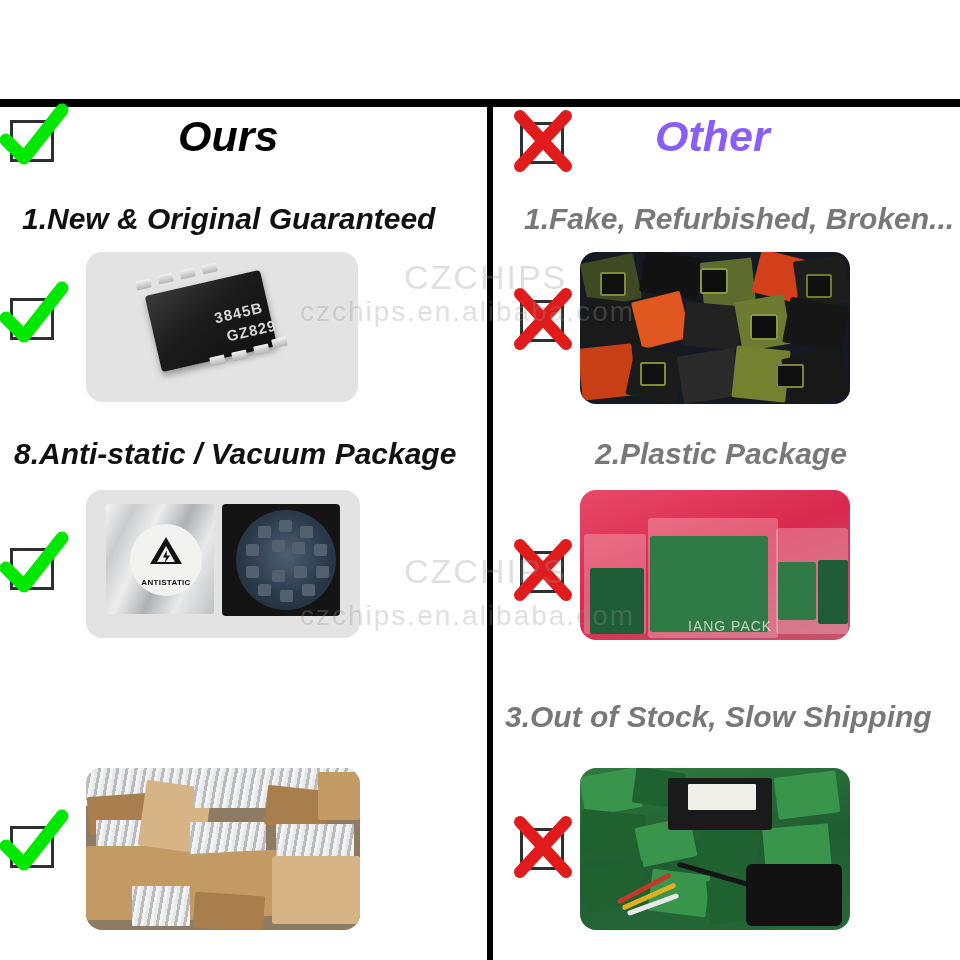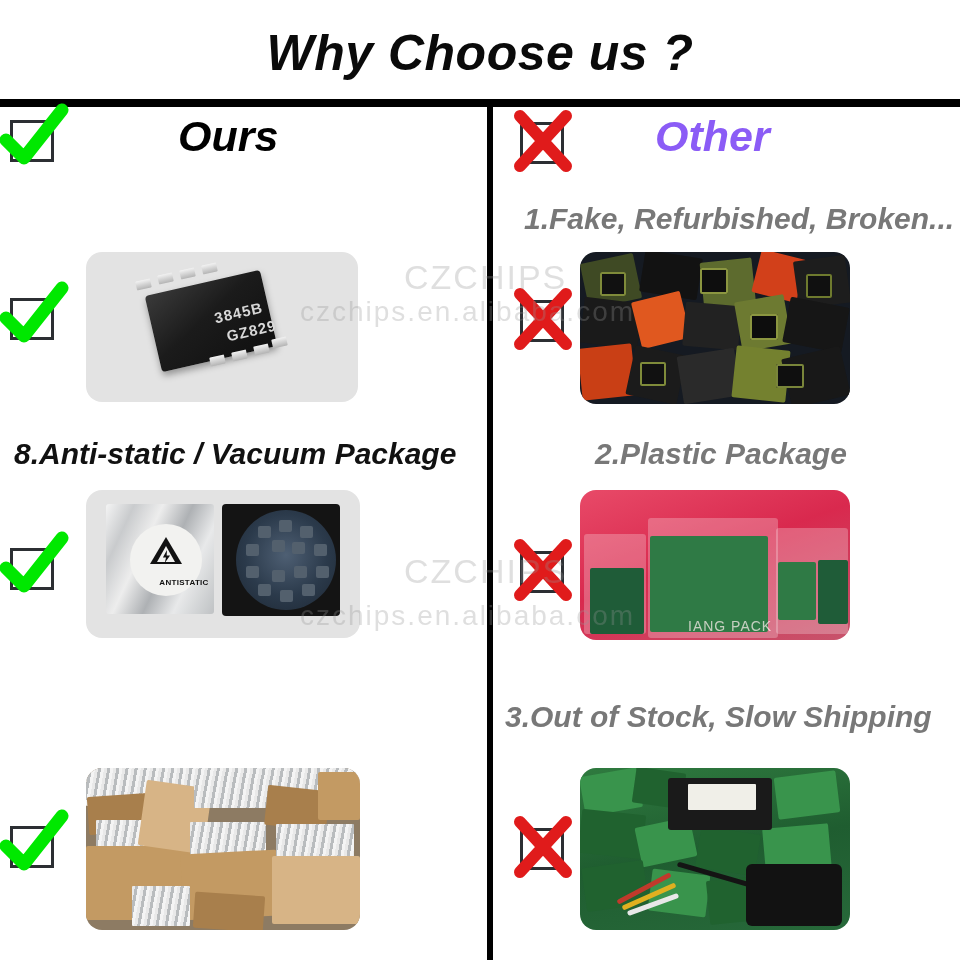--- a/index.html
+++ b/index.html
@@ -177,21 +177,21 @@
   }
   .esd-bolt {
     position: absolute;
     left: 76px; top: 60px;
     width: 9px; height: 13px;
     background: #111;
     clip-path: polygon(55% 0,10% 58%,45% 58%,30% 100%,90% 42%,52% 42%);
   }
   .esd-text {
     position: absolute;
-    left: 62px; top: 88px;
+    left: 44px; top: 88px;
     width: 72px;
     text-align: center;
     font-size: 8px;
     font-weight: bold;
     color: #111;
     letter-spacing: .3px;
   }
   .tray {
     position: absolute;
     left: 136px; top: 14px;
@@ -252,41 +252,41 @@
     white-space: nowrap;
     pointer-events: none;
   }
   .wm.small { font-size: 28px; }
 </style>
 </head>
 <body>
 
 <div id="page">
 
-  <div class="title">Why Choose us ?</div>
 
   <div class="hrule"></div>
   <div class="vrule"></div>
 
   <div class="mark-box" style="left:6px; top:112px;">
     <div class="box"></div>
     <svg viewBox="0 0 66 66">
       <path d="M6 34 L24 52 L62 4" fill="none" stroke="#00e800" stroke-width="13" stroke-linecap="round" stroke-linejoin="round"></path>
     </svg>
   </div>
   <div class="col-head ours">Ours</div>
 
   <div class="mark-box" style="left:516px; top:114px;">
     <div class="box"></div>
     <svg viewBox="0 0 66 66">
       <path d="M10 8 L56 58 M56 8 L10 58" fill="none" stroke="#e01b1b" stroke-width="12" stroke-linecap="round"></path>
     </svg>
   </div>
   <div class="col-head other">Other</div>
 
+  <div class="item-label left" style="left:22px; top:202px; width:450px;">1.New &amp; Original Guaranteed</div>
   <div class="item-label right" style="left:524px; top:202px; width:445px;">1.Fake, Refurbished, Broken...</div>
 
   <div class="mark-box" style="left:6px; top:290px;">
     <div class="box"></div>
     <svg viewBox="0 0 66 66">
       <path d="M6 34 L24 52 L62 4" fill="none" stroke="#00e800" stroke-width="13" stroke-linecap="round" stroke-linejoin="round"></path>
     </svg>
   </div>
   <div class="mark-box" style="left:516px; top:292px;">
     <div class="box"></div>

